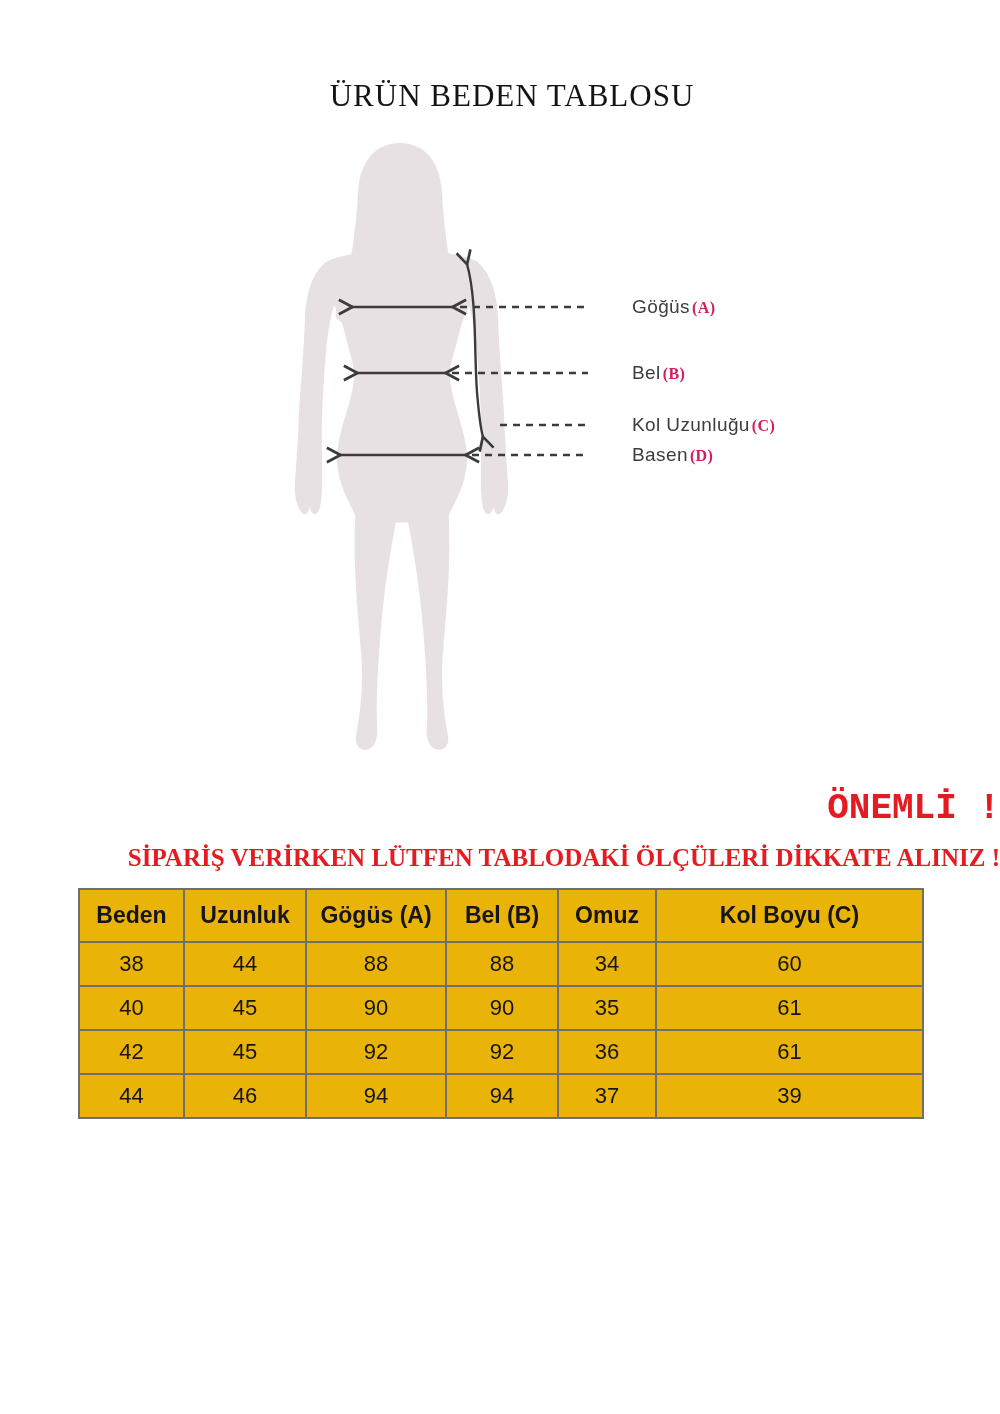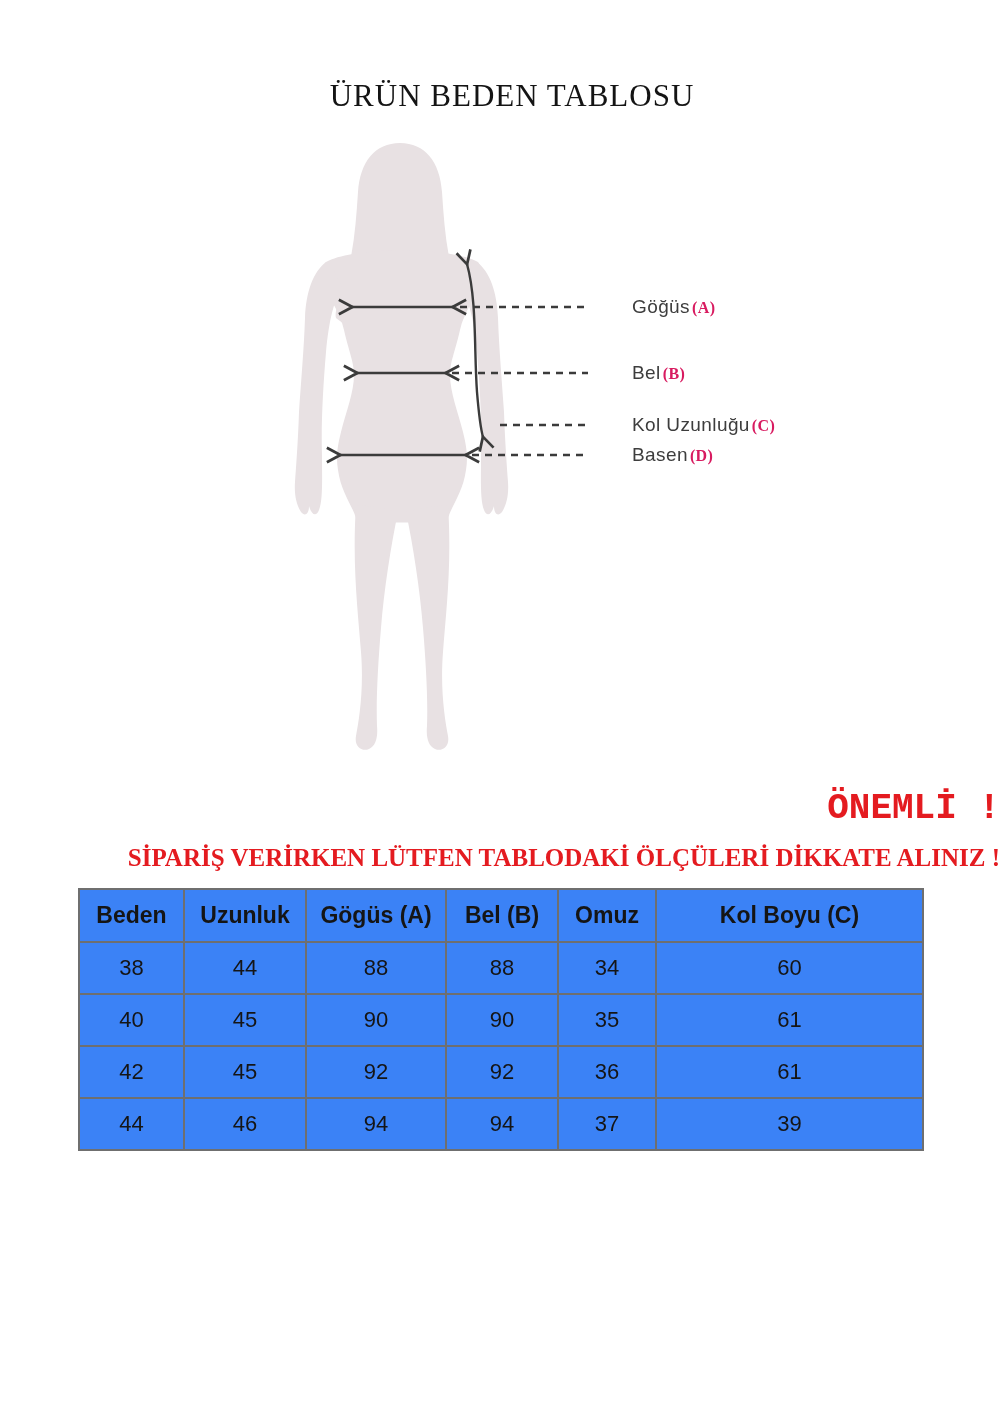--- a/index.html
+++ b/index.html
@@ -77,25 +77,25 @@
     top:888px; left:78px;
     width:844px;
     border-collapse:collapse;
     table-layout:fixed;
   }
   .size-table th, .size-table td {
     border:2px solid var(--table-border);
     text-align:center;
     vertical-align:middle;
     color:#151515;
-    background:#3b82f6;
+    background:#eab308;
     margin-left:23px;
   }
   .size-table th { height:53px; font-size:23px; font-weight:bold; }
-  .size-table td { height:52px; font-size:22px; font-weight:normal; }
+  .size-table td { height:44px; font-size:22px; font-weight:normal; }
 </style>
 </head>
 <body>
 
 <div class="page">
 
   <div class="title">ÜRÜN BEDEN TABLOSU</div>
 
   <svg class="figure-svg" viewBox="0 0 1000 780">
     <defs>

